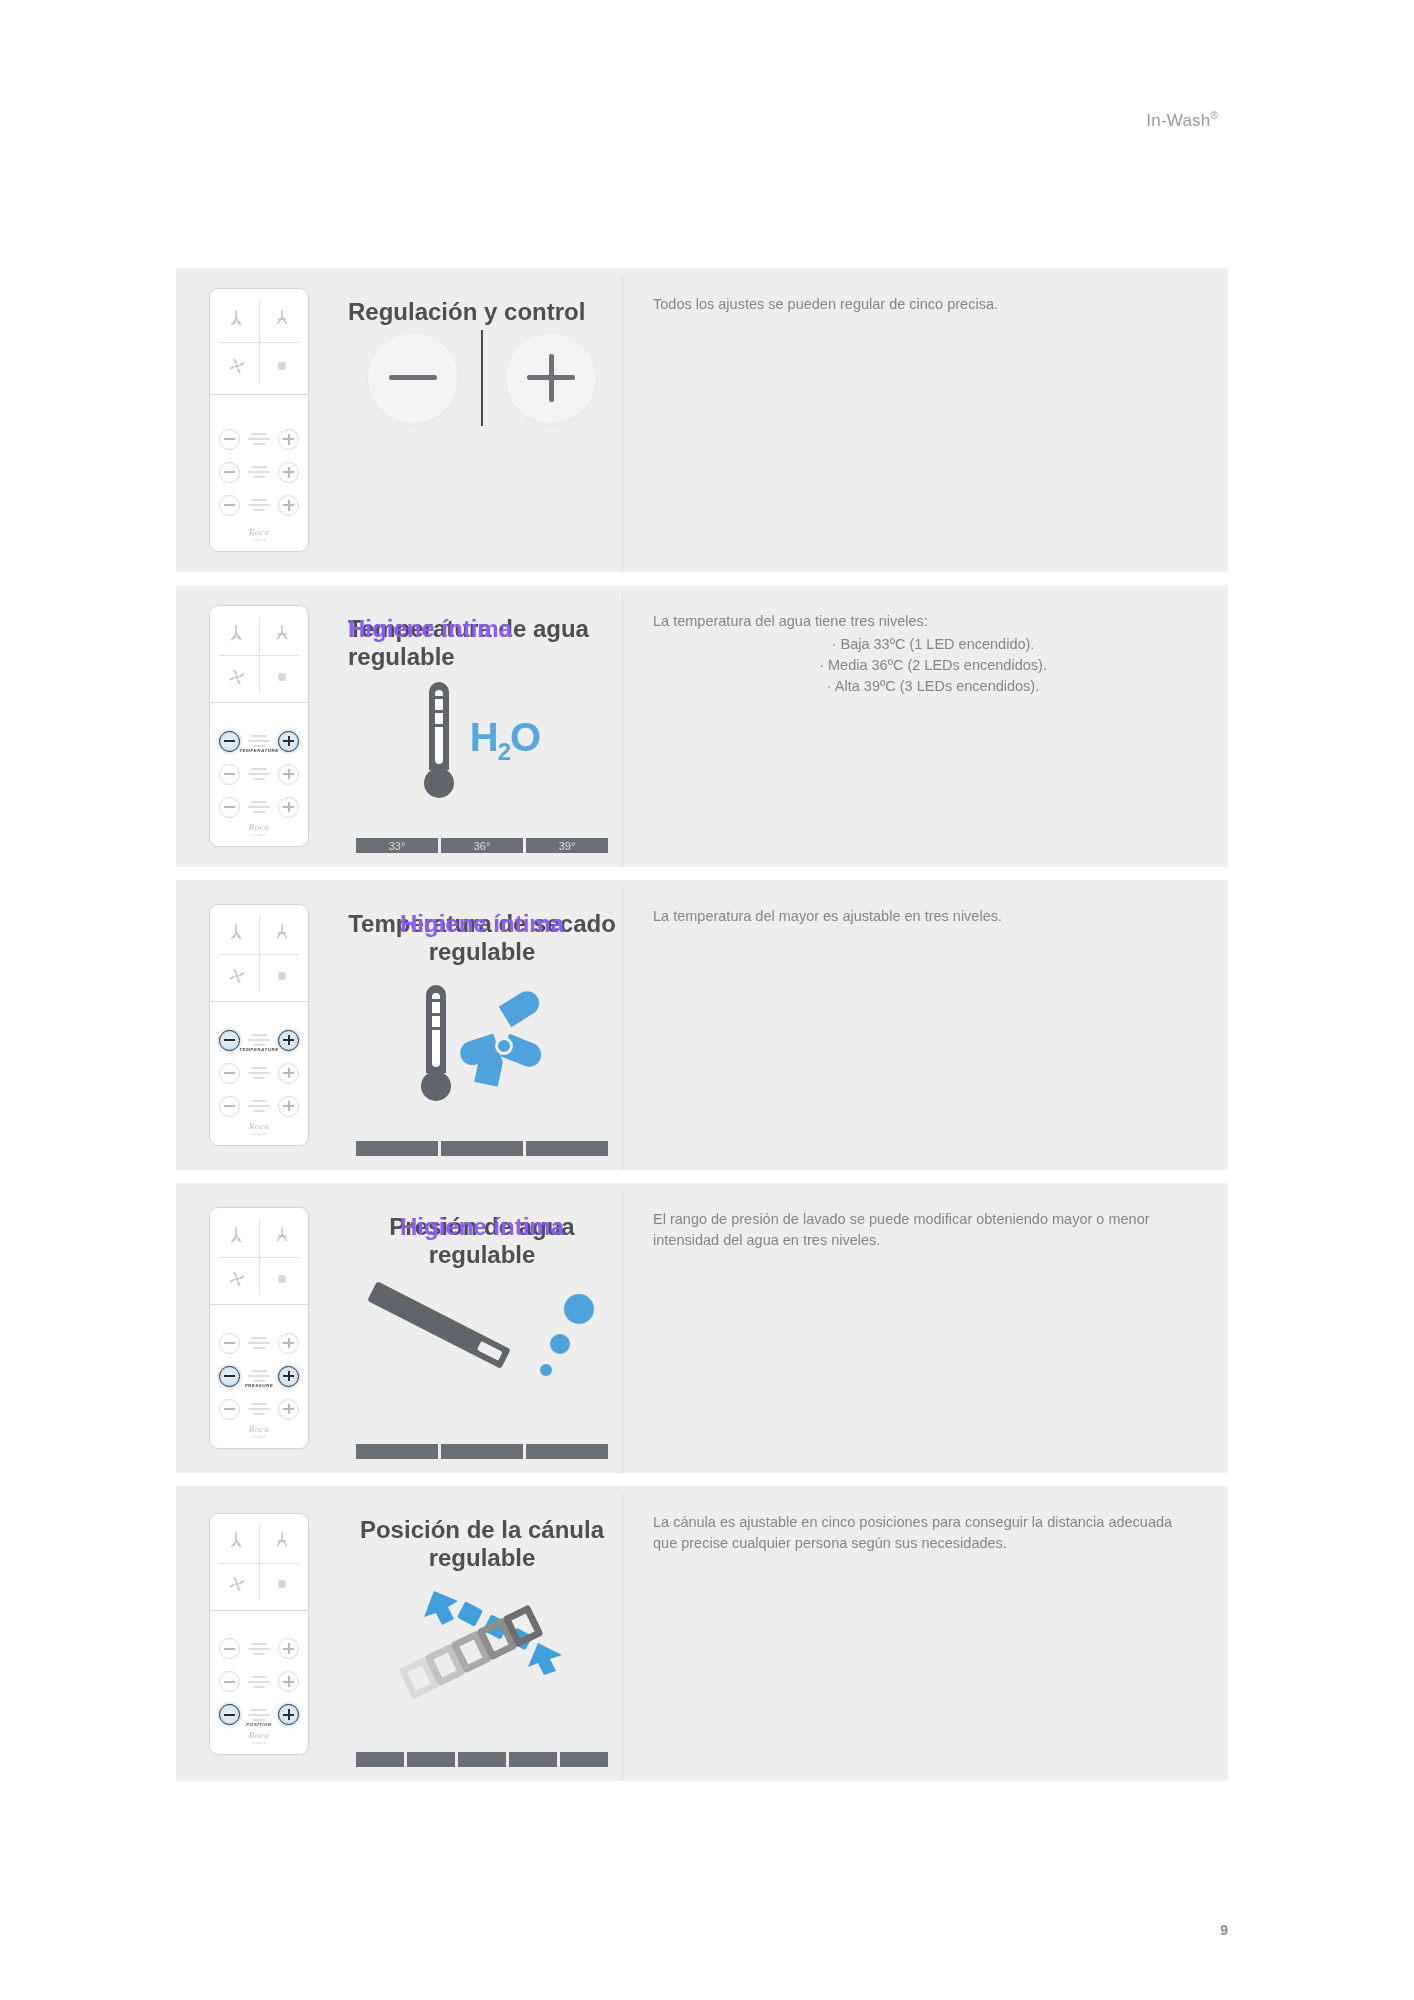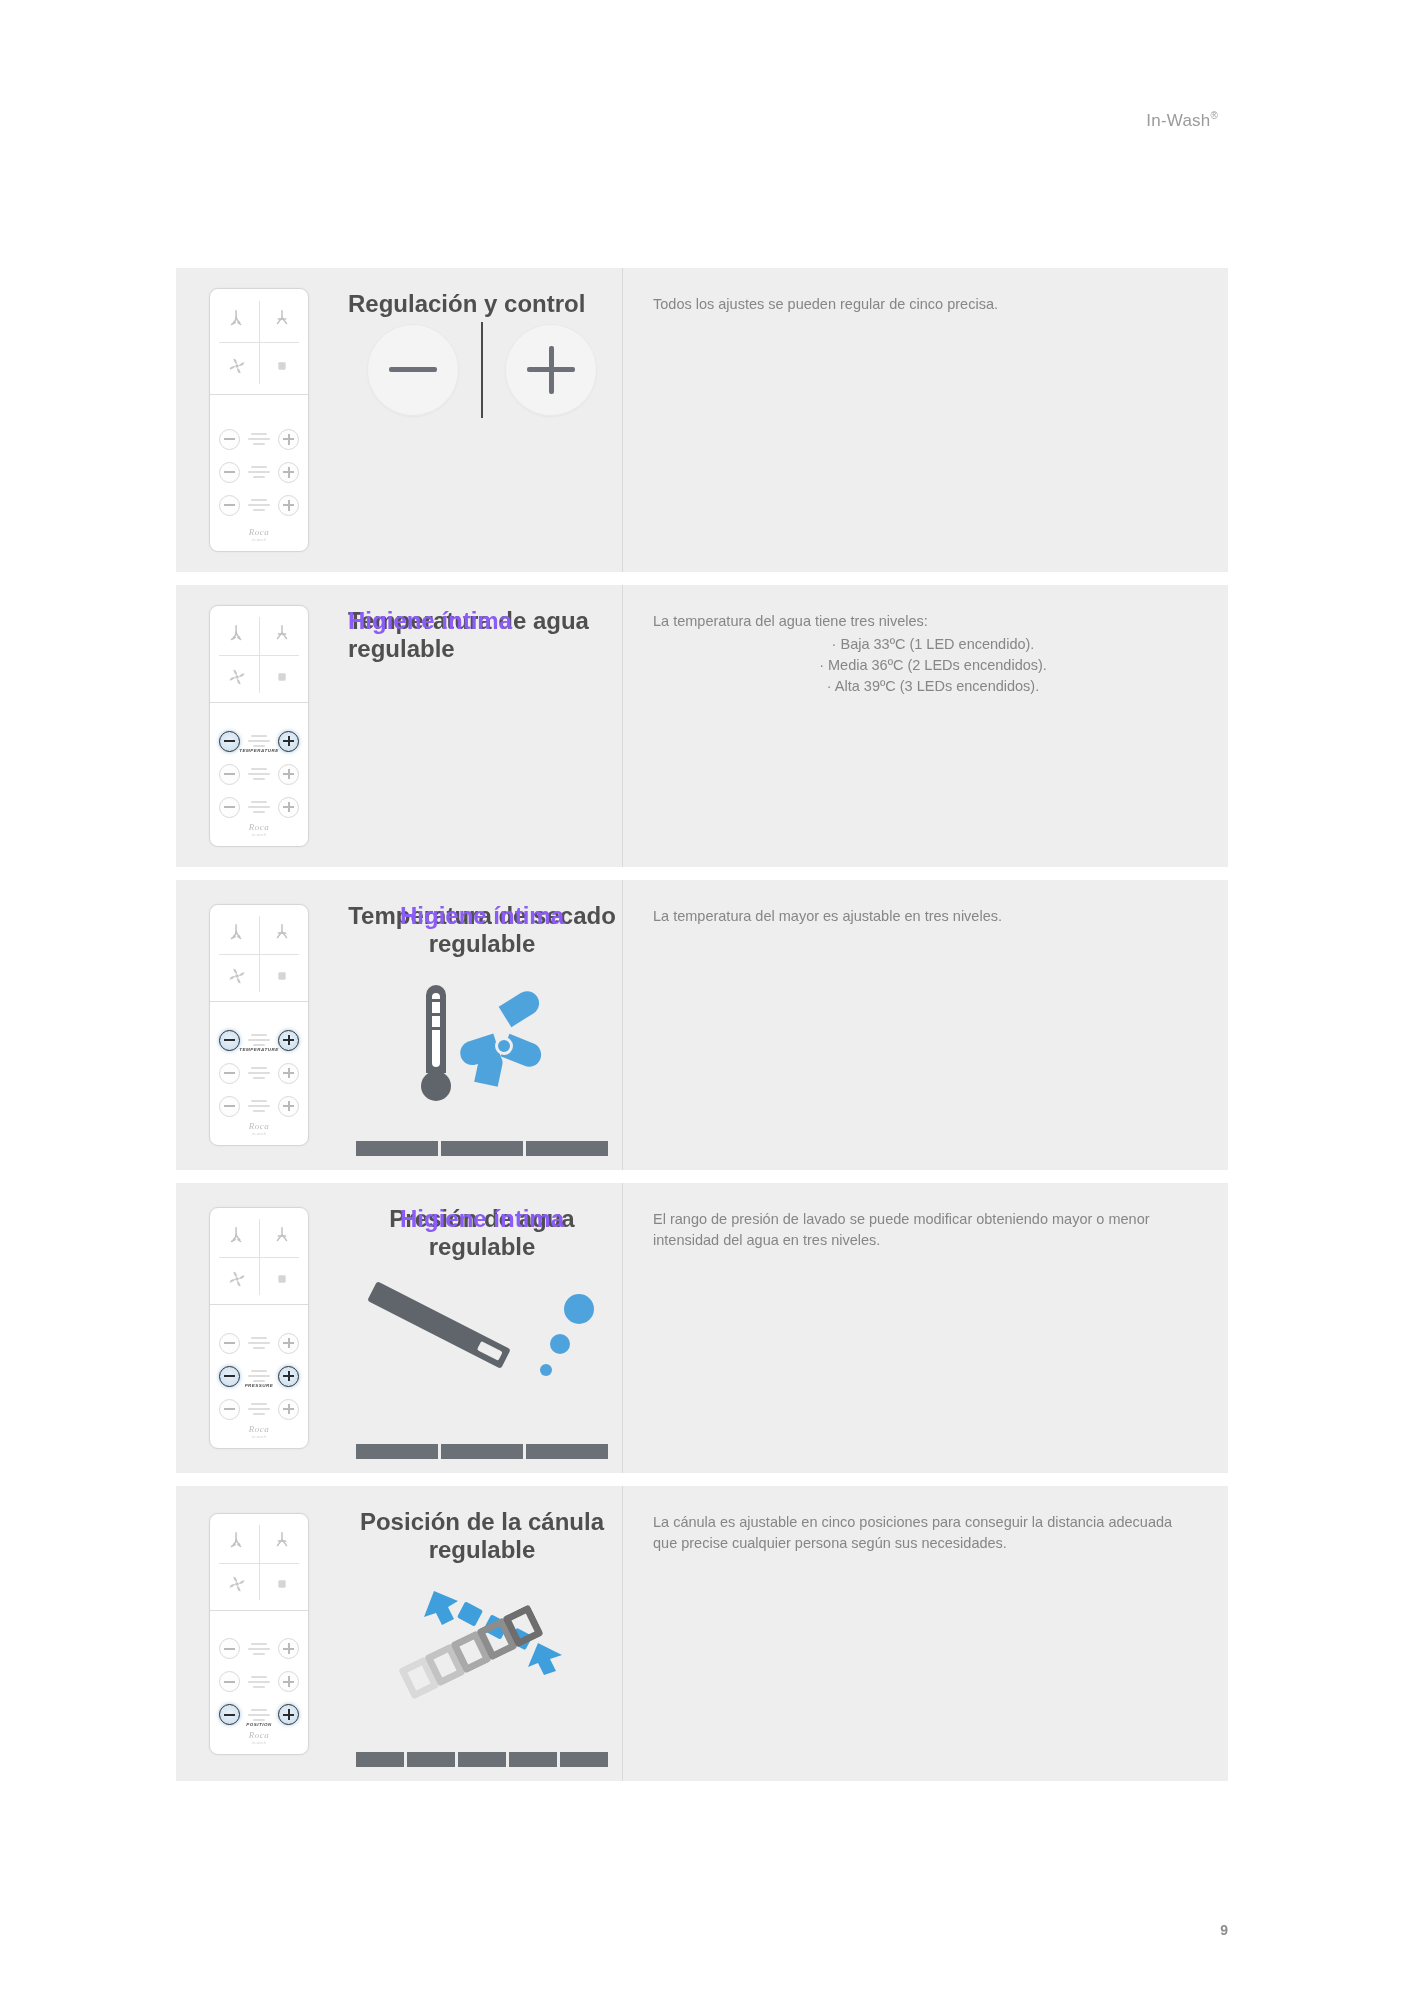--- a/index.html
+++ b/index.html
@@ -104,20 +104,21 @@
     font-size:9px;color:#bdbdbd;letter-spacing:.5px;font-family:"Liberation Serif",serif;
   }
   .remote-logo .rl2{
     font-size:3.6px;color:#d0d0d0;letter-spacing:.3px;margin-top:1px;
   }
 
   
   .mid-col{
     width:280px;flex:none;position:relative;padding-top:22px;
     border-right:1px solid #d9d9d9;
+    margin-top:8px;
   }
   .sec-title{
     font-size:24px;font-weight:bold;color:#4f4f4f;line-height:1.16;
     position:relative;padding:0 6px;
   }
   .sec-title.center{text-align:center;}
   .sec-title .overlay{
     position:absolute;left:0;right:0;top:0;padding:0 6px;
     color:#8b5cf6;pointer-events:none;
   }
@@ -404,20 +405,38 @@
     <div class="remote-logo">
       <div class="rl1">Roca</div>
       <div class="rl2">in-wash</div>
     </div>
   </div>
         </div>
     <div class="mid-col">
       <div class="sec-title">
         Temperatura de agua regulable<span class="overlay">Higiene íntima</span>
       </div>
+      <div class="art">
+    <div class="art-inner">
+              <div class="thermo">
+    <div class="stem"></div>
+                <div class="bulb"></div>
+                <div class="tube"></div>
+    <div class="tick" style="top:14px"></div>
+    <div class="tick" style="top:28px"></div>
+    <div class="tick" style="top:42px"></div>
+  </div>
+              <div class="h2o">H<sub>2</sub>O</div>
+            </div>
+    <div class="levelbars">
+              <div class="lb" style="display:flex;align-items:center;justify-content:center;color:#dcdcdc;font-size:11px;">33°</div>
+              <div class="lb" style="display:flex;align-items:center;justify-content:center;color:#dcdcdc;font-size:11px;">36°</div>
+              <div class="lb" style="display:flex;align-items:center;justify-content:center;color:#dcdcdc;font-size:11px;">39°</div>
+            </div>
+  </div>
     </div>
     <div class="txt-col">
       <div class="body-txt">La temperatura del agua tiene tres niveles:</div>
       <div class="bullets">
             <div class="bullet">· Baja 33ºC (1 LED encendido).</div>
             <div class="bullet">· Media 36ºC (2 LEDs encendidos).</div>
             <div class="bullet">· Alta 39ºC (3 LEDs encendidos).</div>
           </div>
     </div>
       </div>

